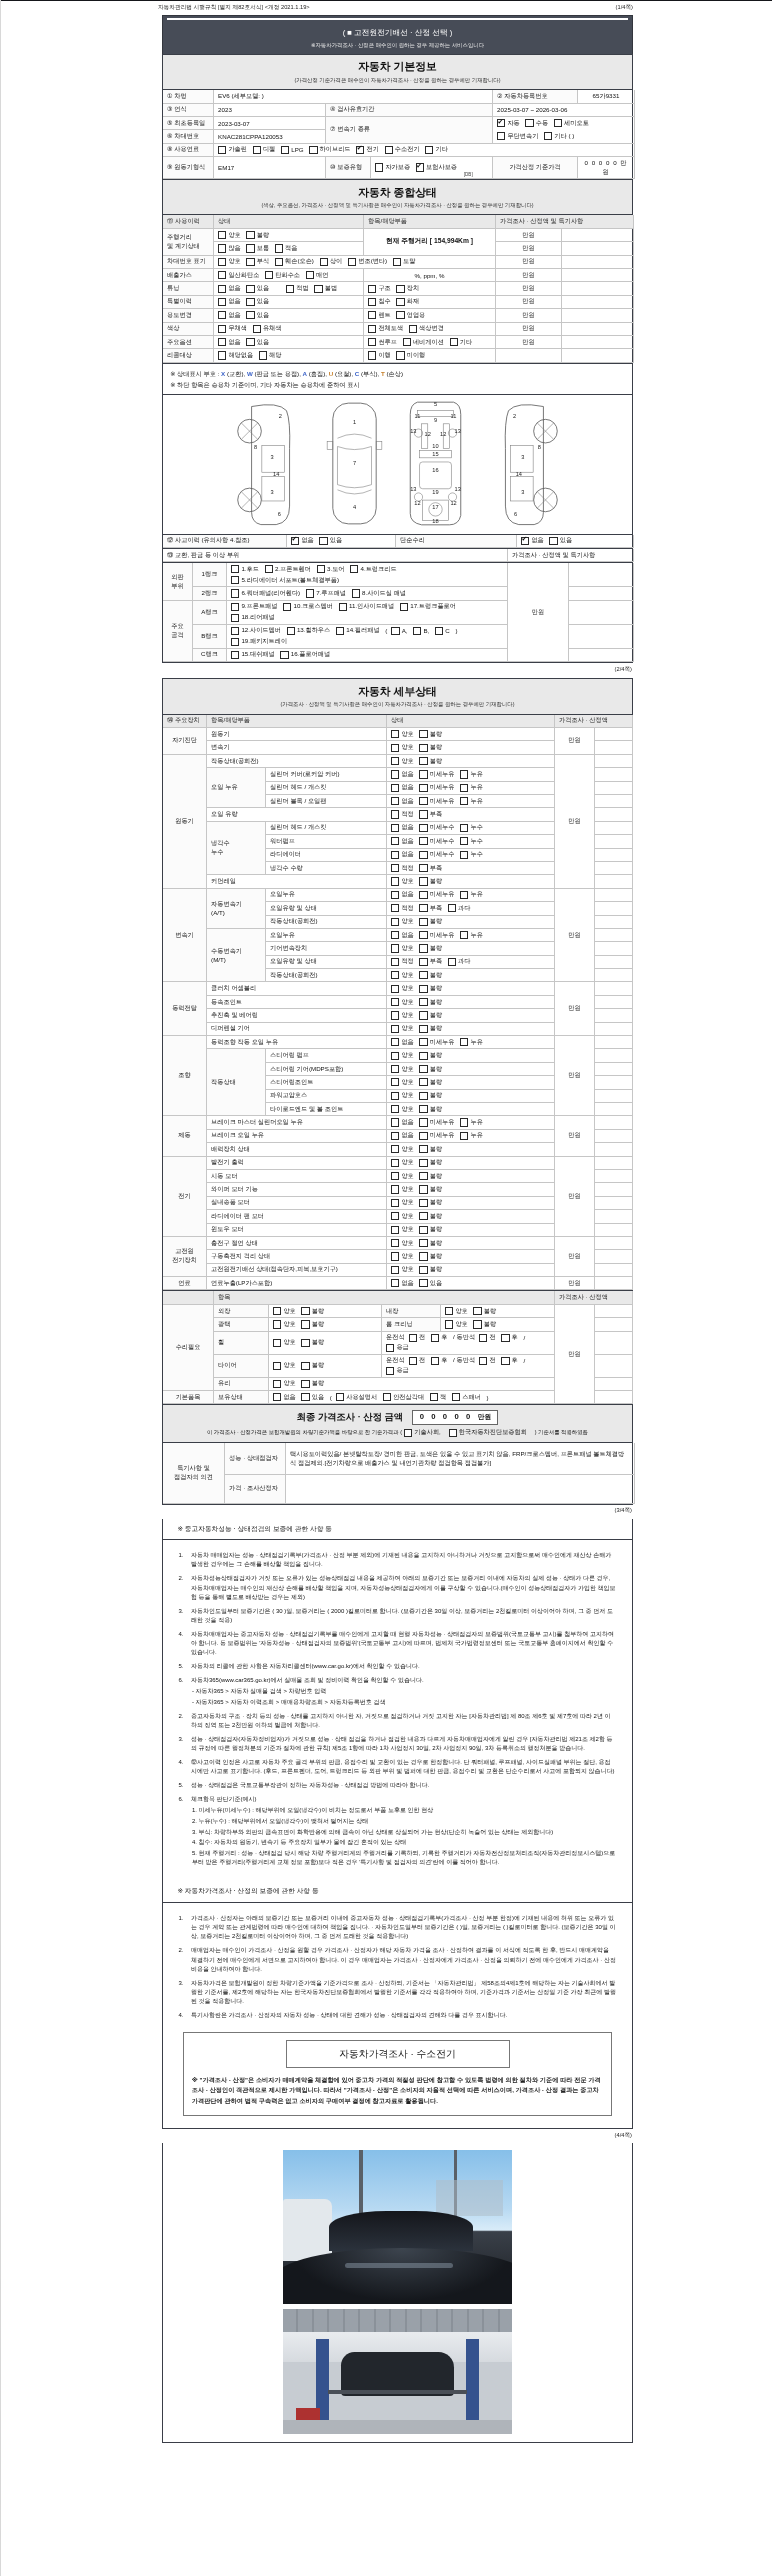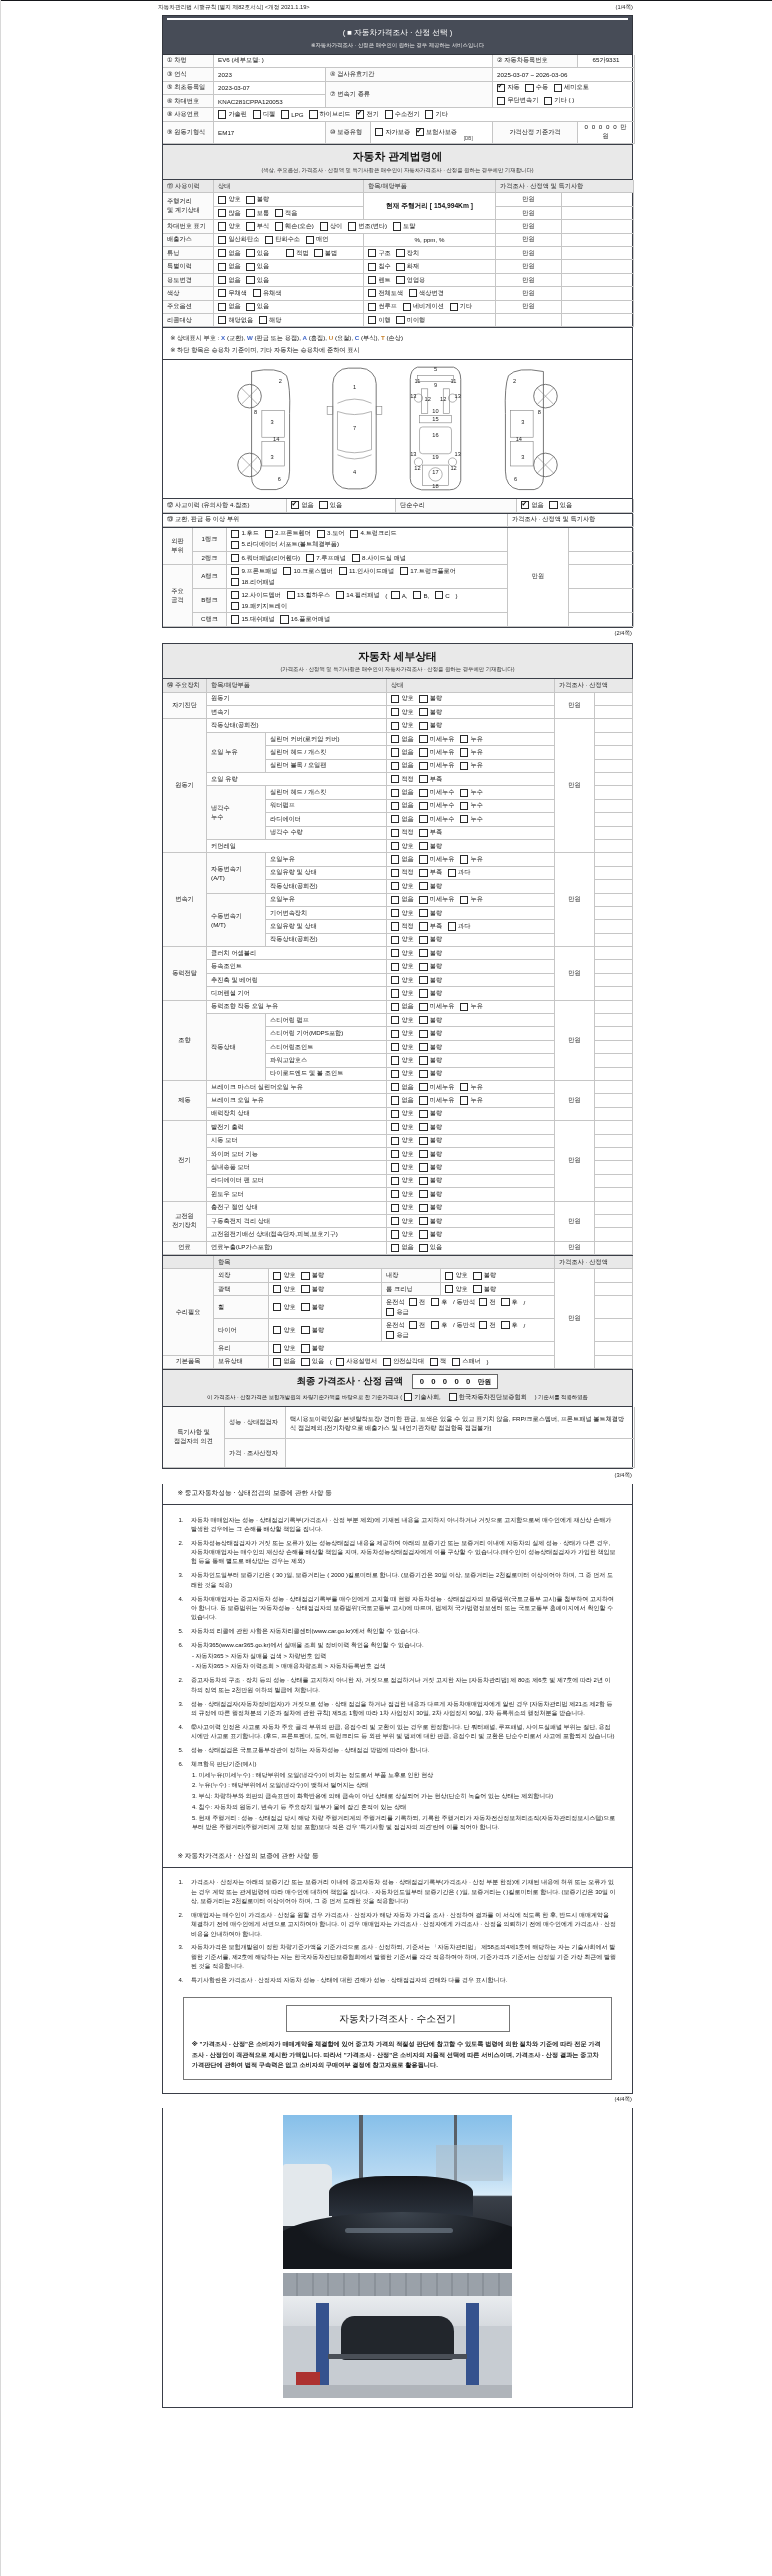--- a/index.html
+++ b/index.html
@@ -100,24 +100,28 @@
 
 <div class="content">
 
   <div class="metarow">
     <span>자동차관리법 시행규칙 [별지 제82호서식] &lt;개정 2021.1.19&gt;</span>
     <span>(1/4쪽)</span>
   </div>
 
   <div class="dark">
     <div class="rule"></div>
-    <div class="sel">( ■ 자동차가격조사 · 산정 선택 )</div>
+    <div class="sel">( ■ 고전원전기배선 · 산정 선택 )</div>
     <div class="svc">※자동차가격조사 · 산정은 매수인이 원하는 경우 제공하는 서비스입니다</div>
   </div>
 
+  <div class="band joint">
+    <h2>자동차 기본정보</h2>
+    <div class="sub">(가격산정 기준가격은 매수인이 자동차가격조사 · 산정을 원하는 경우에만 기재합니다)</div>
+  </div>
   <div class="grid g-basic" id="basicGrid">
       <div class="c lab" style="grid-area: 1 / 1 / span 1 / span 1;">① 차명</div>
       <div class="c " style="grid-area: 1 / 2 / span 1 / span 3;">EV6 (세부모델: )</div>
       <div class="c lab" style="grid-area: 1 / 5 / span 1 / span 1;">② 자동차등록번호</div>
       <div class="c ctr" style="grid-area: 1 / 6 / span 1 / span 1;">65가9331</div>
       <div class="c lab" style="grid-area: 2 / 1 / span 1 / span 1;">③ 연식</div>
       <div class="c " style="grid-area: 2 / 2 / span 1 / span 1;">2023</div>
       <div class="c lab" style="grid-area: 2 / 3 / span 1 / span 2;">④ 검사유효기간</div>
       <div class="c " style="grid-area: 2 / 5 / span 1 / span 2;">2025-03-07 ~ 2026-03-06</div>
       <div class="c lab" style="grid-area: 3 / 1 / span 1 / span 1;">⑤ 최초등록일</div>
@@ -191,21 +195,21 @@
           <span class="cb on"></span>
           <span class="cbl">보험사보증</span>
         </span>
         <span class="dbtag">[DB]</span>
       </div>
       <div class="c lab ctr" style="grid-area: 6 / 5 / span 1 / span 1;">가격산정 기준가격</div>
       <div class="c ctr units" style="grid-area: 6 / 6 / span 1 / span 1;">0 0 0 0 0 만원</div>
     </div>
 
   <div class="band joint">
-    <h2>자동차 관계법령에</h2>
+    <h2>자동차 종합상태</h2>
     <div class="sub">(색상, 주요옵션, 가격조사 · 산정액 및 특기사항은 매수인이 자동차가격조사 · 산정을 원하는 경우에만 기재합니다)</div>
   </div>
   <div class="grid g-comp" id="compGrid">
       <div class="c hd" style="grid-area: 1 / 1 / span 1 / span 1;">⑪ 사용이력</div>
       <div class="c hd" style="grid-area: 1 / 2 / span 1 / span 1;">상태</div>
       <div class="c hd" style="grid-area: 1 / 3 / span 1 / span 1;">항목/해당부품</div>
       <div class="c hd" style="grid-area: 1 / 4 / span 1 / span 2;">가격조사 · 산정액 및 특기사항</div>
       <div class="c lab pre" style="grid-area: 2 / 1 / span 2 / span 1;">주행거리
 및 계기상태</div>
       <div class="c " style="grid-area: 2 / 2 / span 1 / span 1;">

